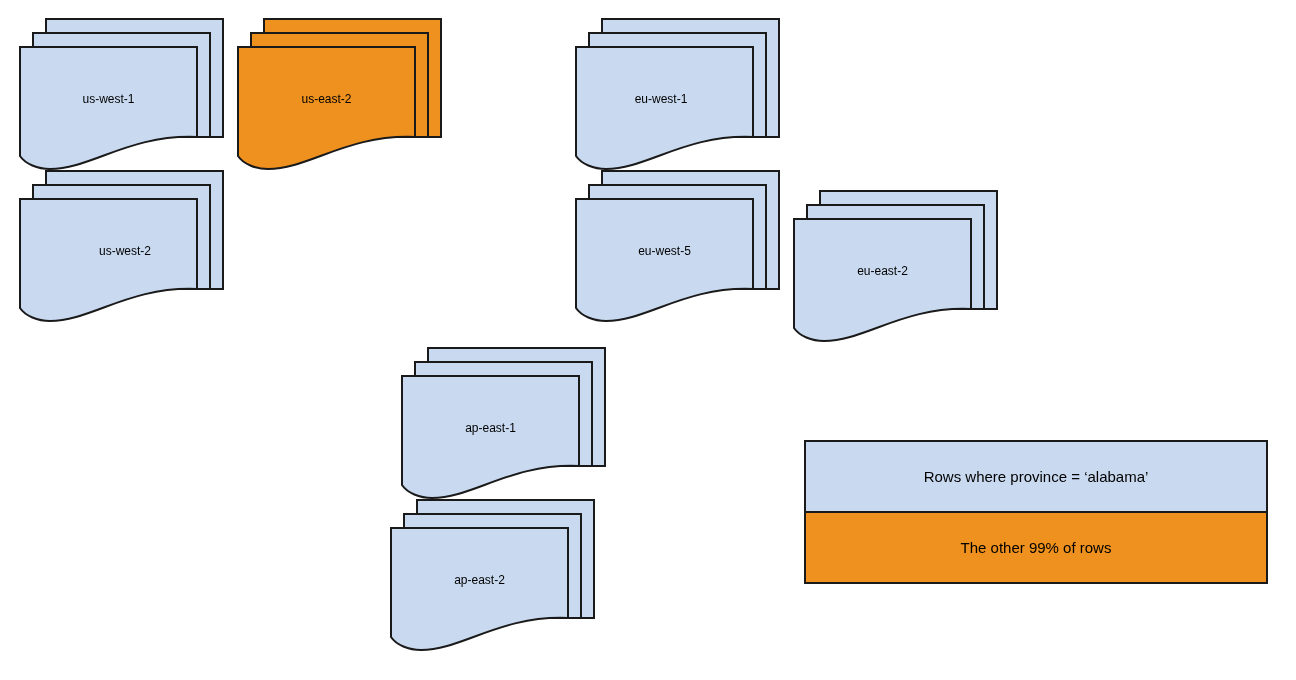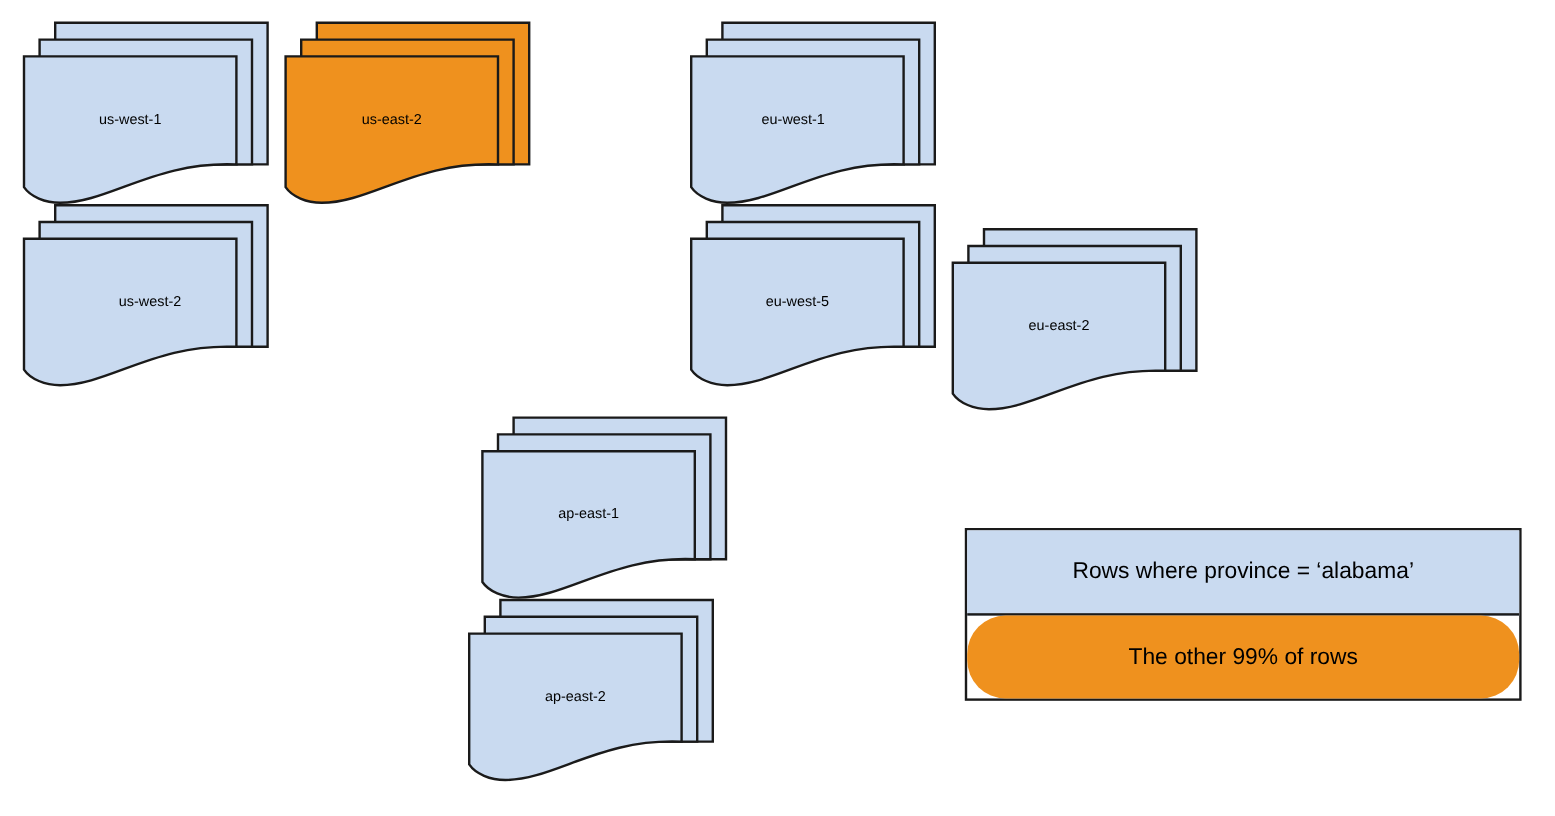--- a/index.html
+++ b/index.html
@@ -49,21 +49,21 @@
     border: 2px solid #1a1a1a;
     display: flex;
     flex-direction: column;
   }
   .legend-row {
     box-sizing: border-box;
     display: flex;
     align-items: center;
     justify-content: center;
     font-family: "Liberation Sans", sans-serif;
-    font-size: 19px;
+    font-size: 15px;
     color: #000000;
   }
   .legend-row.top {
     border-bottom: 2px solid #1a1a1a;
   }
 </style>
 </head>
 <body>
 
 <div id="canvas">
@@ -128,17 +128,17 @@
         <path d="M 0 0 L 177 0 L 177 118 L 0 118 Z" transform="translate(27,1)" fill="#c9daf0" stroke="#1a1a1a" stroke-width="2" stroke-linejoin="miter"></path>
         <path d="M 0 0 L 177 0 L 177 104 L 0 104 Z" transform="translate(14,15)" fill="#c9daf0" stroke="#1a1a1a" stroke-width="2" stroke-linejoin="miter"></path>
         <path d="M 0 0 L 177 0 L 177 90 C 109.74 87 70.8 122 30.090000000000003 122 C 17.7 122 5.31 117 0 109 Z" transform="translate(1,29)" fill="#c9daf0" stroke="#1a1a1a" stroke-width="2" stroke-linejoin="miter"></path>
       </svg>
       <div class="doc-label" style="top: 74.8px; width: 179px;">ap-east-2</div>
     </div>
     <div class="legend" style="left: 804px; top: 440px; width: 464px; height: 144px;">
       <div class="legend-row top" style="background: rgb(201, 218, 240); flex: 1 1 0px;">
         <span>Rows where province = ‘alabama’</span>
       </div>
-      <div class="legend-row" style="background: rgb(239, 145, 30); flex: 1 1 0px; border-radius: 32px;">
+      <div class="legend-row" style="background: rgb(239, 145, 30); flex: 1 1 0px;">
         <span>The other 99% of rows</span>
       </div>
     </div>
   </div>
 
 </body></html>

